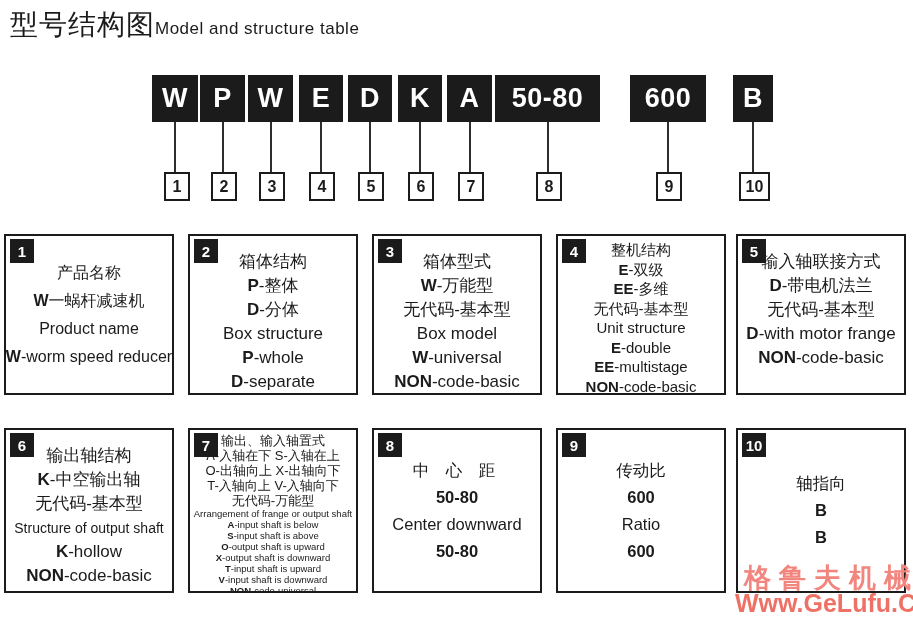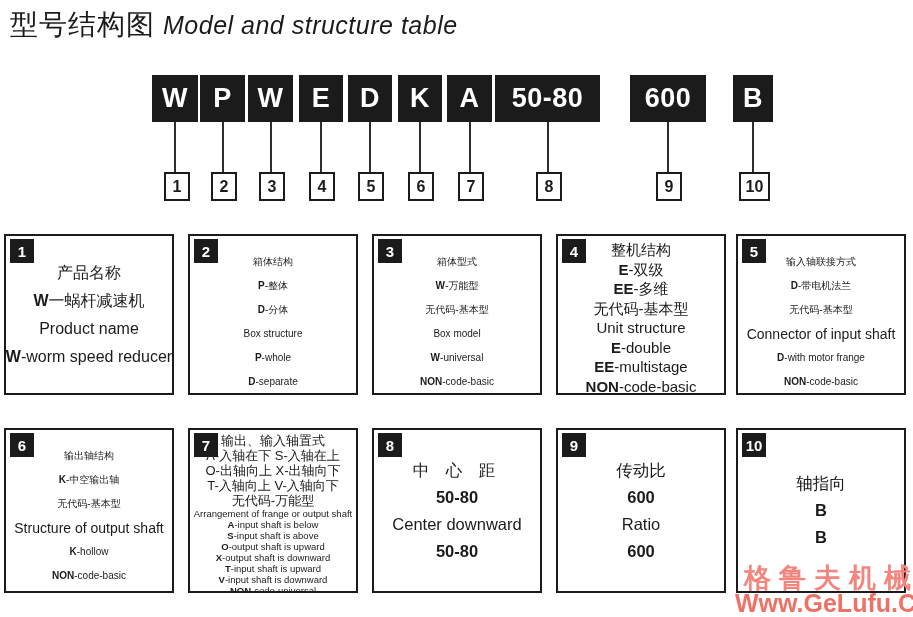--- a/index.html
+++ b/index.html
@@ -1,21 +1,21 @@
 <!DOCTYPE html>
 <html><head>
 <meta charset="utf-8">
 <style>
   html,body{margin:0;padding:0;background:#ffffff;}
   .page{position:relative;width:913px;height:617px;background:#fff;overflow:hidden;
         font-family:"Liberation Sans","DejaVu Sans",sans-serif;color:#1b1b1b;}
   
   .title{position:absolute;left:10px;top:6px;white-space:nowrap;}
   .tzh{font-size:28px;font-weight:400;letter-spacing:1px;}
-  .ten{font-size:25px;font-weight:500;margin-left:8px;letter-spacing:0.5px;font-style:italic;}
+  .ten{font-size:17px;font-weight:500;margin-left:0;letter-spacing:0.5px;}
   
   .cbox{position:absolute;top:75px;height:47px;background:#1b1b1b;color:#fff;
         display:flex;align-items:center;justify-content:center;
         font-weight:bold;font-size:27px;letter-spacing:0.5px;}
   .cline{position:absolute;top:122px;height:50px;width:2px;background:#2e2e2e;}
   .nbox{position:absolute;top:172px;width:22px;height:25px;border:2px solid #1b1b1b;
         background:#fff;display:flex;align-items:center;justify-content:center;
         font-weight:bold;font-size:16px;}
   
   .dbox{position:absolute;width:170px;height:161px;border:2px solid #1b1b1b;background:#fff;
@@ -23,21 +23,21 @@
         text-align:center;overflow:hidden;}
   .dbox.row2{height:165px;}
   .badge{position:absolute;top:3px;left:4px;min-width:24px;height:24px;background:#1b1b1b;
          color:#fff;font-weight:bold;font-size:15px;display:flex;align-items:center;
          justify-content:center;padding:0 1px;box-sizing:border-box;}
   .lines{display:flex;flex-direction:column;align-items:center;width:100%;}
   .ln{white-space:nowrap;}
   .vcenter{justify-content:center;}
   .vtop{justify-content:flex-start;padding-top:14px;}
   .b1 .ln{line-height:28px;font-size:16px;}
-  .b2 .ln,.b3 .ln,.b5 .ln,.b6 .ln{line-height:24px;font-size:10px;}
+  .b2 .ln,.b3 .ln,.b5 .ln,.b6 .ln{line-height:24px;font-size:17px;}
   .b4{padding-top:4px;}
   .b4 .ln{line-height:19.5px;font-size:15px;}
   .b7{padding-top:3px;}
   .b7 .ln.zh7{line-height:15px;font-size:13px;}
   .b7 .ln.en7{line-height:11px;font-size:9.5px;}
   .b8 .ln,.b9 .ln,.b10 .ln{line-height:27px;font-size:16.5px;}
   .ln.bold{font-weight:bold;}
   .ln.fit{font-size:14px !important;}
   .ln.sp{letter-spacing:6px;}
   .ln b{font-weight:bold;}
@@ -132,21 +132,20 @@
         <div class="ln"><b>EE</b>-multistage</div>
         <div class="ln"><b>NON</b>-code-basic</div>
       </div>
   </div>
   <div class="dbox b5 vtop" style="left:736px;top:234px;">
     <div class="badge" style="background: rgb(27, 27, 27);">5</div>
     <div class="lines">
         <div class="ln">输入轴联接方式</div>
         <div class="ln"><b>D</b>-带电机法兰</div>
         <div class="ln">无代码-基本型</div>
-        <div class="ln fit">Connector of input shaft</div>
         <div class="ln"><b>D</b>-with motor frange</div>
         <div class="ln"><b>NON</b>-code-basic</div>
       </div>
   </div>
 
   <div class="dbox row2 b6 vtop" style="left:4px;top:428px;">
     <div class="badge" style="background: rgb(27, 27, 27);">6</div>
     <div class="lines">
         <div class="ln">输出轴结构</div>
         <div class="ln"><b>K</b>-中空输出轴</div>

